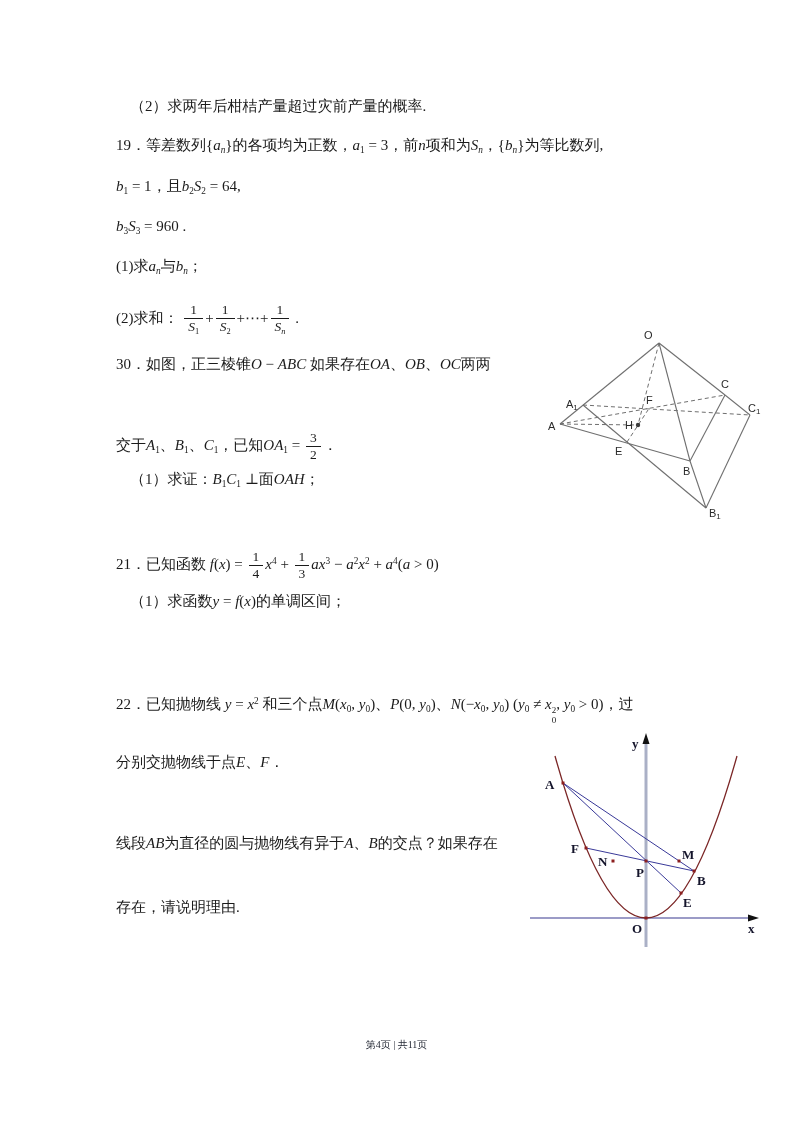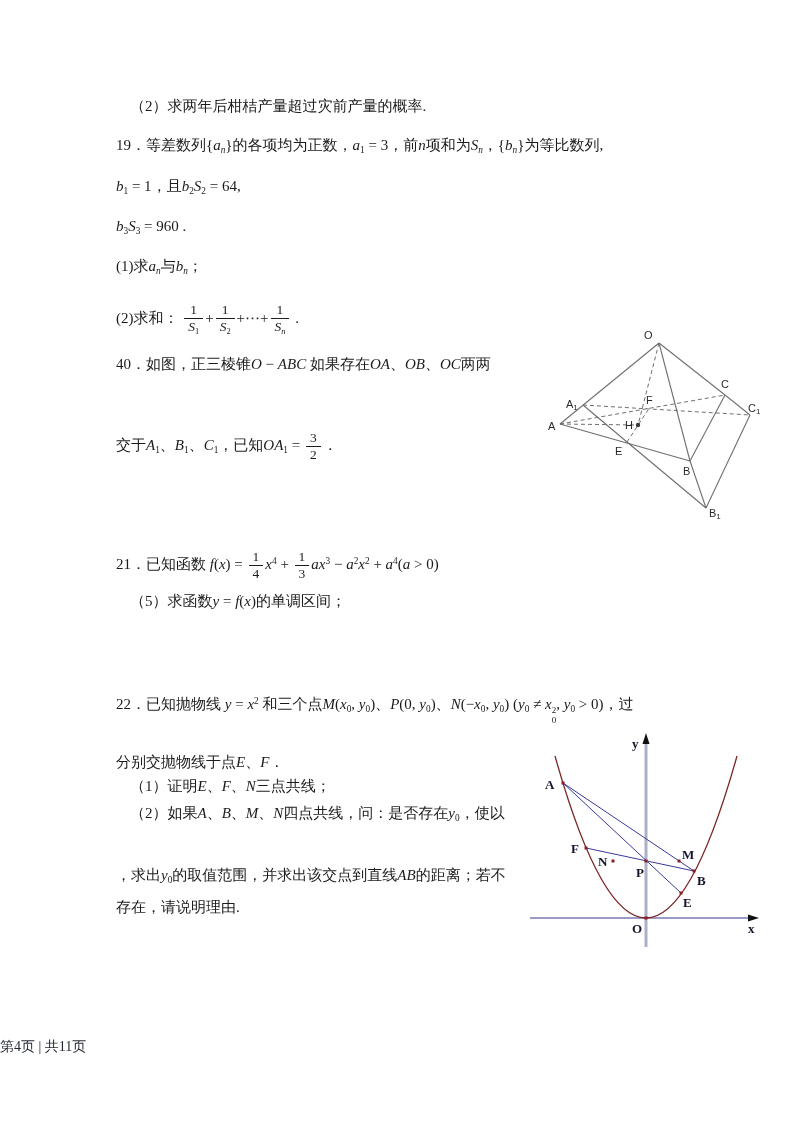--- a/index.html
+++ b/index.html
@@ -22,21 +22,21 @@
   .s-sub{font-size:0.62em;vertical-align:-0.3em;}
   .s-isub{font-size:0.62em;vertical-align:-0.3em;font-style:italic;}
   .s-sup{font-size:0.62em;vertical-align:0.55em;}
   .frac{display:inline-block;text-align:center;vertical-align:middle;margin:0 2px;font-size:0.9em;}
   .fnum{display:block;border-bottom:1px solid #1b1b1b;padding:0 4px;line-height:1.2;}
   .fden{display:block;padding:0 4px;line-height:1.2;}
   .stk{display:inline-flex;flex-direction:column;font-size:0.6em;line-height:1.05;vertical-align:-0.45em;text-align:left;}
   .stk span{display:block;}
   .footer{
     position:absolute;top:1038px;left:0;right:0;
-    text-align:left;font-size:14px;color:#1f2430;
+    text-align:center;font-size:10px;color:#1f2430;
   }
   .fig{position:absolute;}
   .f1-edge{stroke:var(--c-figgray);stroke-width:1.1;fill:none;}
   .f1-hidden{stroke:var(--c-figgray);stroke-width:1;fill:none;stroke-dasharray:4 3;}
   .f1-label{font-family:"Liberation Sans","DejaVu Sans",sans-serif;font-size:11px;fill:#2a2a2a;}
   .f1-sub{font-size:8px;}
   .f2-axis{stroke:var(--c-axisblue);stroke-width:1.2;fill:none;}
   .f2-yaxis{stroke:var(--c-axislight);stroke-width:3;fill:none;}
   .f2-parab{stroke:var(--c-parabola);stroke-width:1.3;fill:none;}
   .f2-chord{stroke:var(--c-chordblue);stroke-width:1;fill:none;}
@@ -48,32 +48,31 @@
 <body>
 
 <div class="page">
 
   <div class="ln" style="left:130px;top:97px"><span>（2）求两年后柑桔产量超过灾前产量的概率.</span></div>
   <div class="ln" style="left:116px;top:136px"><span>19．等差数列{</span><span class="s-i">a</span><span class="s-isub">n</span><span>}的各项均为正数，</span><span class="s-i">a</span><span class="s-sub">1</span><span> = 3</span><span>，前</span><span class="s-i">n</span><span>项和为</span><span class="s-i">S</span><span class="s-isub">n</span><span>，{</span><span class="s-i">b</span><span class="s-isub">n</span><span>}为等比数列,</span></div>
   <div class="ln" style="left:116px;top:177px"><span class="s-i">b</span><span class="s-sub">1</span><span> = 1</span><span>，且</span><span class="s-i">b</span><span class="s-sub">2</span><span class="s-i">S</span><span class="s-sub">2</span><span> = 64,</span></div>
   <div class="ln" style="left:116px;top:217px"><span class="s-i">b</span><span class="s-sub">3</span><span class="s-i">S</span><span class="s-sub">3</span><span> = 960 .</span></div>
   <div class="ln" style="left:116px;top:257px"><span>(1)求</span><span class="s-i">a</span><span class="s-isub">n</span><span>与</span><span class="s-i">b</span><span class="s-isub">n</span><span>；</span></div>
   <div class="ln" style="left:116px;top:302px"><span>(2)求和： </span><span class="frac"><span class="fnum"><span>1</span></span><span class="fden"><span class="s-i">S</span><span class="s-sub">1</span></span></span><span>+</span><span class="frac"><span class="fnum"><span>1</span></span><span class="fden"><span class="s-i">S</span><span class="s-sub">2</span></span></span><span>+⋯+</span><span class="frac"><span class="fnum"><span>1</span></span><span class="fden"><span class="s-i">S</span><span class="s-isub">n</span></span></span><span> .</span></div>
-  <div class="ln" style="left:116px;top:355px"><span>40．如图，正三棱锥</span><span class="s-i">O</span><span> − </span><span class="s-i">ABC</span><span> 如果存在</span><span class="s-i">OA</span><span>、</span><span class="s-i">OB</span><span>、</span><span class="s-i">OC</span><span>两两</span></div>
+  <div class="ln" style="left:116px;top:355px"><span>30．如图，正三棱锥</span><span class="s-i">O</span><span> − </span><span class="s-i">ABC</span><span> 如果存在</span><span class="s-i">OA</span><span>、</span><span class="s-i">OB</span><span>、</span><span class="s-i">OC</span><span>两两</span></div>
   <div class="ln" style="left:116px;top:430px"><span>交于</span><span class="s-i">A</span><span class="s-sub">1</span><span>、</span><span class="s-i">B</span><span class="s-sub">1</span><span>、</span><span class="s-i">C</span><span class="s-sub">1</span><span>，已知</span><span class="s-i">OA</span><span class="s-sub">1</span><span> = </span><span class="frac"><span class="fnum"><span>3</span></span><span class="fden"><span>2</span></span></span><span>．</span></div>
+  <div class="ln" style="left:130px;top:470px"><span>（1）求证：</span><span class="s-i">B</span><span class="s-sub">1</span><span class="s-i">C</span><span class="s-sub">1</span><span> ⊥面</span><span class="s-i">OAH</span><span>；</span></div>
   <div class="ln" style="left:116px;top:549px"><span>21．已知函数 </span><span class="s-i">f</span><span>(</span><span class="s-i">x</span><span>) = </span><span class="frac"><span class="fnum"><span>1</span></span><span class="fden"><span>4</span></span></span><span class="s-i">x</span><span class="s-sup">4</span><span> + </span><span class="frac"><span class="fnum"><span>1</span></span><span class="fden"><span>3</span></span></span><span class="s-i">ax</span><span class="s-sup">3</span><span> − </span><span class="s-i">a</span><span class="s-sup">2</span><span class="s-i">x</span><span class="s-sup">2</span><span> + </span><span class="s-i">a</span><span class="s-sup">4</span><span>(</span><span class="s-i">a</span><span> &gt; 0)</span></div>
-  <div class="ln" style="left:130px;top:592px"><span>（5）求函数</span><span class="s-i">y</span><span> = </span><span class="s-i">f</span><span>(</span><span class="s-i">x</span><span>)</span><span>的单调区间；</span></div>
+  <div class="ln" style="left:130px;top:592px"><span>（1）求函数</span><span class="s-i">y</span><span> = </span><span class="s-i">f</span><span>(</span><span class="s-i">x</span><span>)</span><span>的单调区间；</span></div>
   <div class="ln" style="left:116px;top:695px"><span>22．已知抛物线 </span><span class="s-i">y</span><span> = </span><span class="s-i">x</span><span class="s-sup">2</span><span> 和三个点</span><span class="s-i">M</span><span>(</span><span class="s-i">x</span><span class="s-sub">0</span><span>, </span><span class="s-i">y</span><span class="s-sub">0</span><span>)、</span><span class="s-i">P</span><span>(0, </span><span class="s-i">y</span><span class="s-sub">0</span><span>)、</span><span class="s-i">N</span><span>(−</span><span class="s-i">x</span><span class="s-sub">0</span><span>, </span><span class="s-i">y</span><span class="s-sub">0</span><span>) (</span><span class="s-i">y</span><span class="s-sub">0</span><span> ≠ </span><span class="s-i">x</span><span class="stk">
         <span>2</span>
         <span>0</span>
       </span><span>, </span><span class="s-i">y</span><span class="s-sub">0</span><span> &gt; 0)</span><span>，过</span></div>
   <div class="ln" style="left:116px;top:753px"><span>分别交抛物线于点</span><span class="s-i">E</span><span>、</span><span class="s-i">F</span><span>．</span></div>
-  <div class="ln" style="left:130px;top:777px"><span>（1）证明</span><span class="s-i">E</span><span>、</span><span class="s-i">F</span><span>、</span><span class="s-i">N</span><span>三点共线；</span></div>
-  <div class="ln" style="left:130px;top:804px"><span>（2）如果</span><span class="s-i">A</span><span>、</span><span class="s-i">B</span><span>、</span><span class="s-i">M</span><span>、</span><span class="s-i">N</span><span>四点共线，问：是否存在</span><span class="s-i">y</span><span class="s-sub">0</span><span>，使以</span></div>
-  <div class="ln" style="left:116px;top:866px"><span>，求出</span><span class="s-i">y</span><span class="s-sub">0</span><span>的取值范围，并求出该交点到直线</span><span class="s-i">AB</span><span>的距离；若不</span></div>
+  <div class="ln" style="left:116px;top:834px"><span>线段</span><span class="s-i">AB</span><span>为直径的圆与抛物线有异于</span><span class="s-i">A</span><span>、</span><span class="s-i">B</span><span>的交点？如果存在</span></div>
   <div class="ln" style="left:116px;top:898px"><span>存在，请说明理由.</span></div>
 
   <svg class="fig" style="left:538px;top:324px" width="255" height="200" viewBox="0 0 255 200">
     <g>
       <line class="f1-edge" x1="121" y1="19" x2="22" y2="100"></line>
       <line class="f1-edge" x1="121" y1="19" x2="187" y2="71"></line>
       <line class="f1-edge" x1="187" y1="71" x2="212" y2="91"></line>
       <line class="f1-edge" x1="121" y1="19" x2="152" y2="137"></line>
       <line class="f1-edge" x1="152" y1="137" x2="168" y2="184"></line>
       <line class="f1-edge" x1="22" y1="100" x2="152" y2="137"></line>

